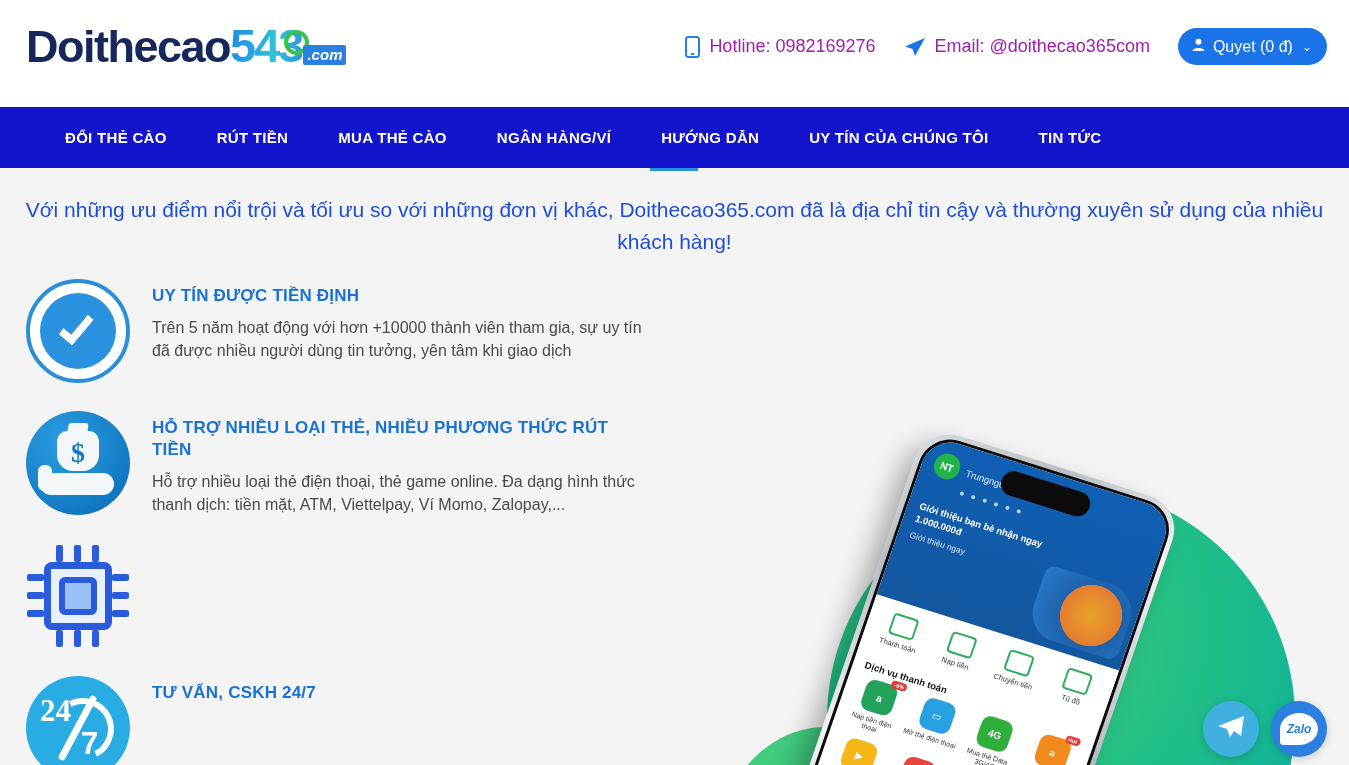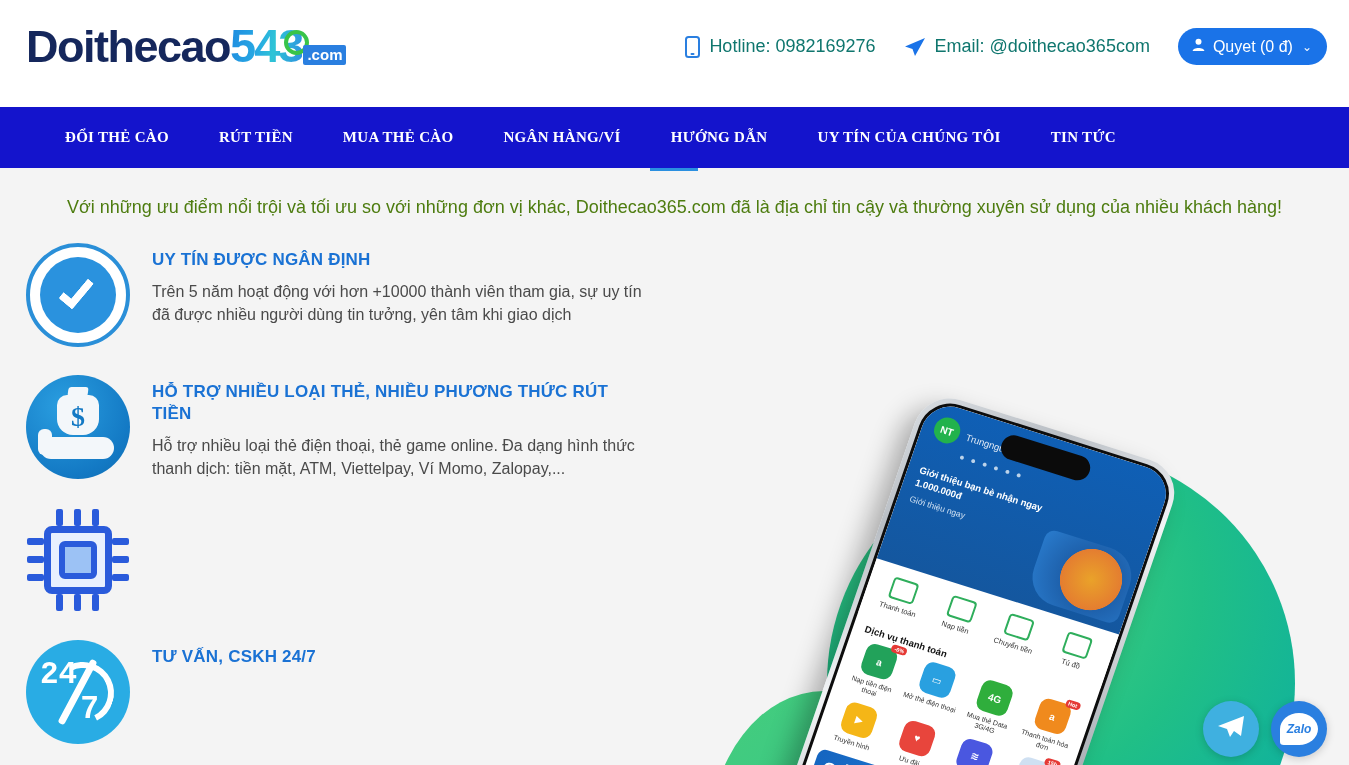--- a/index.html
+++ b/index.html
@@ -35,56 +35,56 @@
   }
   .logo-ring {
     position: absolute; left: 54px; top: 12px;
     width: 25px; height: 25px; border-radius: 50%;
     border: 4px solid #38c449;
   }
   .logo-dotcom {
     display: inline-block; margin-left: 1px;
     background: #2a7fe0; color: #fff; font-size: 15px; font-weight: 700;
     padding: 1px 4px 2px 4px; border-radius: 2px;
-    letter-spacing: 0px;
+    font-style: italic; letter-spacing: 0px;
     position: relative; top: -2px;
   }
 
   .header-right {
     position: absolute; right: 22px; top: 0; height: 93px;
     display: flex; align-items: center; gap: 28px;
   }
-  .hdr-item { display: flex; align-items: center; gap: 9px; font-size: 18px; color: #0f766e; }
+  .hdr-item { display: flex; align-items: center; gap: 9px; font-size: 18px; color: #a21caf; }
   .hdr-item .ic { display: inline-flex; align-items: center; color: #2a7fe0; }
   .user-btn {
     display: flex; align-items: center; gap: 7px;
     background: #1a73e8; color: #fff; border-radius: 22px;
     padding: 9px 15px 9px 13px; font-size: 16px; cursor: pointer;
     white-space: nowrap;
   }
   .user-btn .chev { font-size: 12px; opacity: .95; margin-left: 2px; }
 
   
   .nav {
     position: relative; height: 61px; background: #1414cc;
     display: flex; align-items: center; padding-left: 40px; gap: 0;
   }
   .nav-item {
     color: #ffffff; font-size: 15px; font-weight: 700;
     letter-spacing: .3px; padding: 0 25px; cursor: pointer;
-    white-space: nowrap; font-family: Liberation Serif, serif;
+    white-space: nowrap; font-family: Liberation Sans, sans-serif;
   }
   .nav-underline {
     position: absolute; left: 650px; top: 61px;
     width: 48px; height: 3px; background: #2a8fe0;
   }
 
   
   .intro {
-    text-align: center; color: #4d7c0f; font-size: 18px;
+    text-align: center; color: #1d4ed8; font-size: 21px;
     padding: 26px 20px 0 20px; line-height: 1.5;
   }
 
   
   .main { position: relative; display: flex; padding-top: 22px; }
   .features { width: 700px; padding-left: 26px; }
   .feature { display: flex; gap: 22px; margin-bottom: 28px; align-items: flex-start; }
   .feat-icon { flex: 0 0 104px; height: 104px; position: relative; }
   .feat-body { padding-top: 6px; }
   .feat-title {
@@ -128,21 +128,21 @@
   .pin-b { width:7px; height:17px; bottom:1px; }
   .pin-l { width:17px; height:7px; left:1px; }
   .pin-r { width:17px; height:7px; right:1px; }
 
   
   .ico-247 { width: 104px; height: 104px; border-radius: 50%; background: #29ace4;
     position: relative; overflow: hidden; color:#fff; }
   .ico-247 .slash { position:absolute; left:48px; top:16px; width:7px; height:72px;
     background:#fff; transform: rotate(28deg); border-radius: 3px; }
   .ico-247 .n24 { position:absolute; left:14px; top:17px; font-size:31px; font-weight:700;
-    font-family:Liberation Mono, monospace; }
+    font-family:Liberation Serif, serif; }
   .ico-247 .n7 { position:absolute; left:55px; top:50px; font-size:31px; font-weight:700;
     font-family:"Liberation Sans", sans-serif; }
   .ico-247 .arc { position:absolute; left:26px; top:22px; width:62px; height:62px;
     border: 6px solid #fff; border-radius: 50%;
     border-left-color: transparent; border-bottom-color: transparent;
     transform: rotate(18deg); }
 
   
   .hero { position: absolute; right: 0; top: 170px; width: 640px; height: 600px; }
   .green-blob {
@@ -284,21 +284,21 @@
 
       <div class="feature">
         <div class="feat-icon">
           <div class="ico-check">
               <div class="inner">
                 <div class="tick"></div>
               </div>
             </div>
         </div>
         <div class="feat-body">
-          <div class="feat-title">UY TÍN ĐƯỢC NGÂN ĐỊNH</div>
+          <div class="feat-title">UY TÍN ĐƯỢC TIỀN ĐỊNH</div>
           <div class="feat-desc">Trên 5 năm hoạt động với hơn +10000 thành viên tham gia, sự uy tín đã được nhiều người dùng tin tưởng, yên tâm khi giao dịch</div>
         </div>
       </div>
 
       <div class="feature">
         <div class="feat-icon">
           <div class="ico-bag">
             <div class="sack-top"></div>
             <div class="sack"></div>
             <div class="dollar">$</div>

